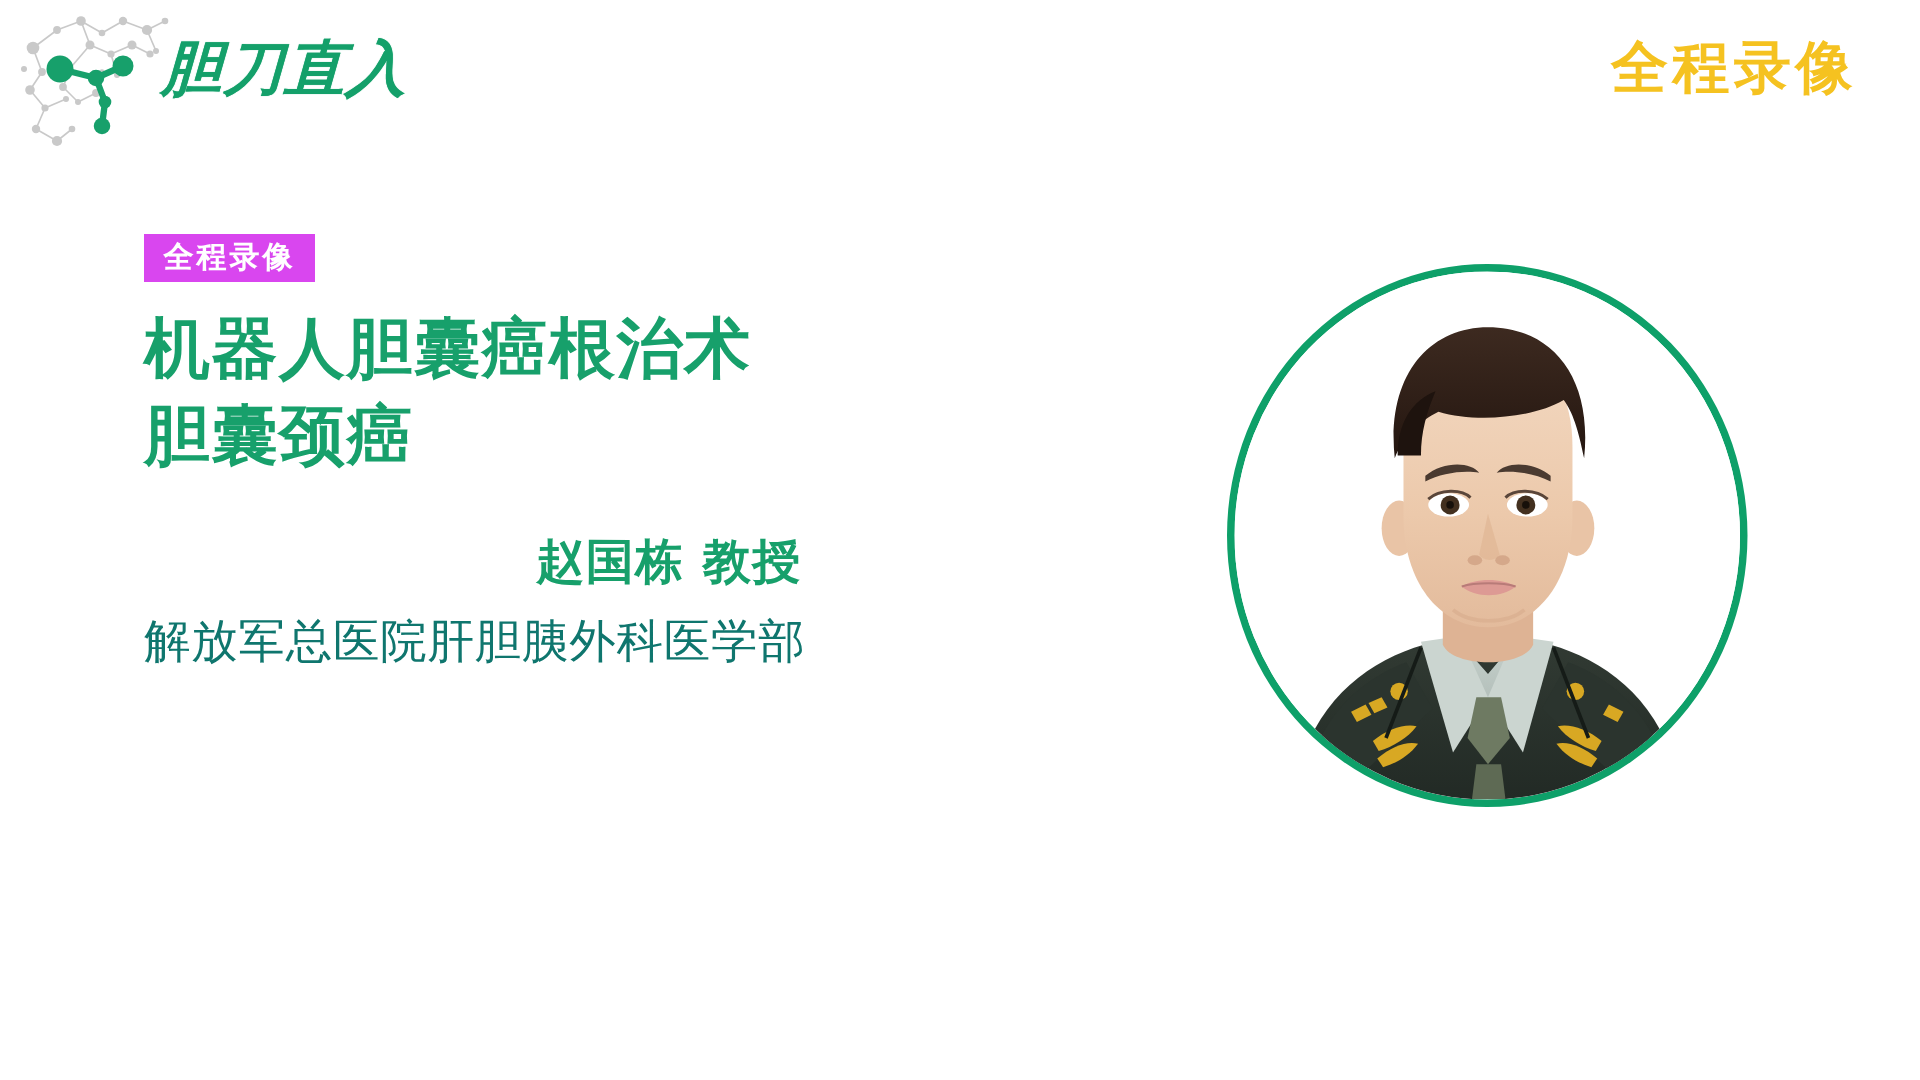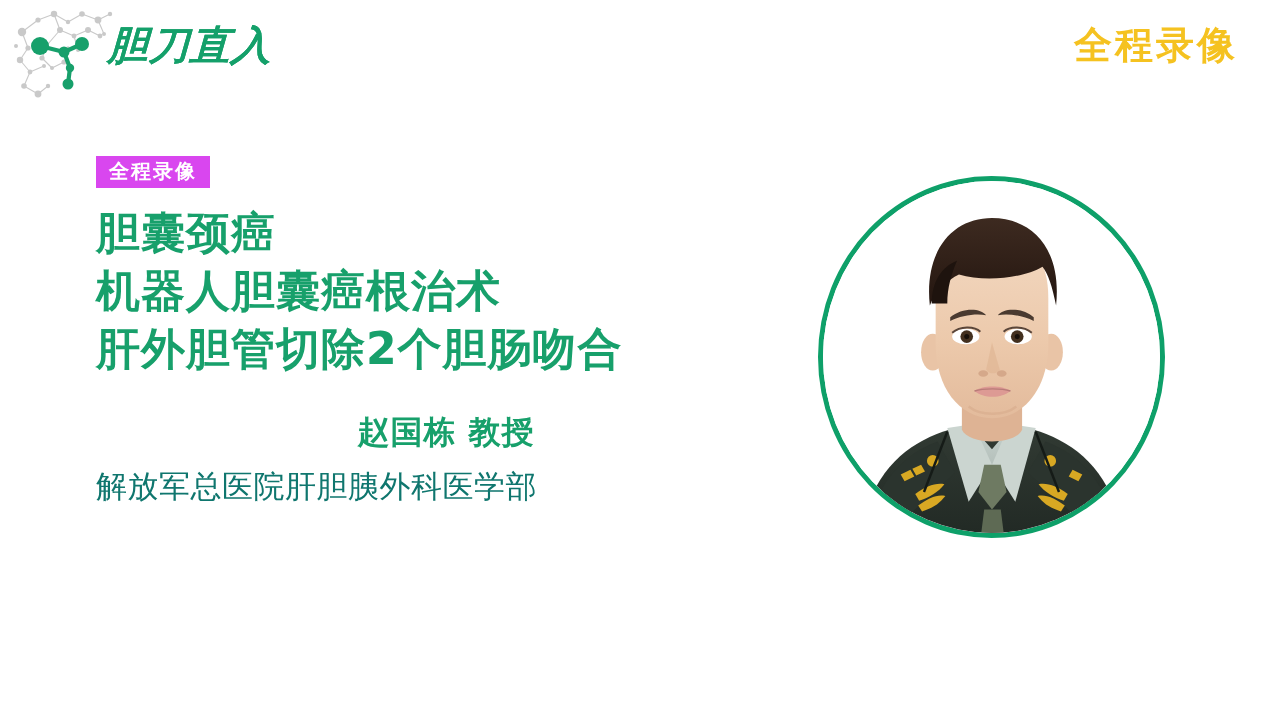--- a/index.html
+++ b/index.html
@@ -210,23 +210,22 @@
 
   <div class="brand-word">胆刀直入</div>
 
   <div class="academy-word">全程录像</div>
 
   <div class="content">
 
     <div class="badge">全程录像</div>
 
     <div class="title-block">
+      <div class="title-line">机器人胆囊癌根治术</div>
       <div class="title-line">胆囊颈癌</div>
-      <div class="title-line">机器人胆囊癌根治术</div>
-      <div class="title-line">肝外胆管切除2个胆肠吻合</div>
     </div>
 
     <div class="speaker-block">
       <div class="speaker-name">赵国栋 教授</div>
       <div class="speaker-affil">解放军总医院肝胆胰外科医学部</div>
     </div>
   </div>
 
   <div class="portrait-frame">
     <svg viewBox="0 0 347 362" xmlns="http://www.w3.org/2000/svg">

